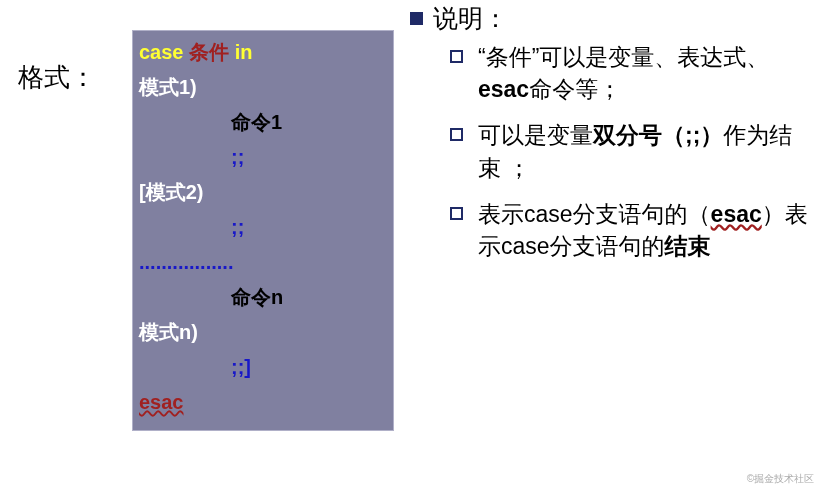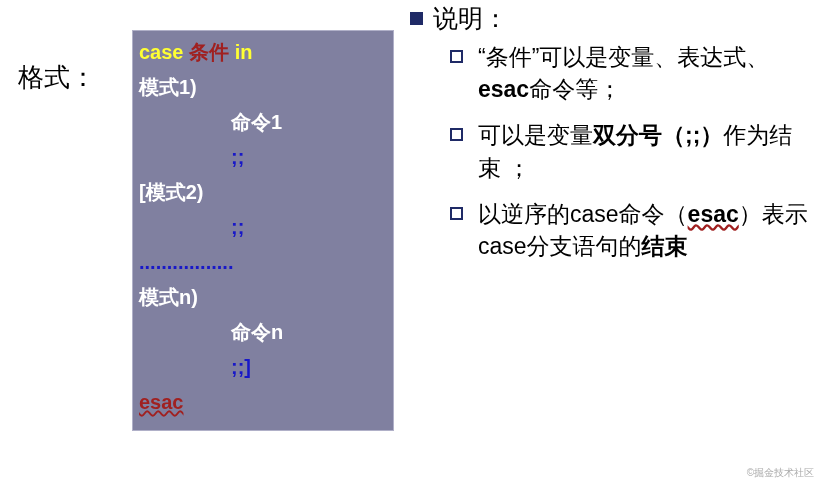--- a/index.html
+++ b/index.html
@@ -39,21 +39,21 @@
     padding: 4px 6px 10px 6px;
     line-height: 1.75;
     font-weight: bold;
     margin-left: 36px;
   }
   .code-line { white-space: pre; }
   .kw-case { color: #ffff33; }
   .kw-cond { color: #a02020; }
   .kw-in  { color: #ffff33; }
   .pat    { color: #ffffff; }
-  .cmd    { color: #ffffff; }
+  .cmd    { color: #000000; }
   .sep    { color: #1818c8; }
   .dots   { color: #1818c8; letter-spacing: 0px; }
   .esac   { color: #a02020; text-decoration: underline wavy #a02020; }
   .ind    { padding-left: 92px; display:inline-block; }
   .right-col {
     flex: 1;
     padding-top: 2px;
     padding-left: 10px;
     padding-right: 12px;
   }
@@ -89,42 +89,42 @@
     width: 13px;
     height: 13px;
     border: 2px solid #1f2a66;
     background: transparent;
   }
   .b { font-weight: bold; }
   .u-wavy { text-decoration: underline wavy #a02020; }
   .watermark {
     position: absolute;
     right: 6px;
-    bottom: 20px;
+    bottom: 14px;
     font-size: 10px;
     color: #aaa;
   }
 </style>
 </head>
 <body>
 
 <div class="layout">
 
   <div class="left-col">
     <div class="format-label">格式：</div>
     <div class="code-box">
       <div class="code-line"><span class="kw-case">case</span><span class="kw-cond"> 条件 </span><span class="kw-in">in</span></div>
       <div class="code-line pat">模式1)</div>
       <div class="code-line"><span class="ind cmd">命令1</span></div>
       <div class="code-line"><span class="ind sep">;;</span></div>
       <div class="code-line pat">[模式2)</div>
       <div class="code-line"><span class="ind sep">;;</span></div>
       <div class="code-line dots">.................</div>
+      <div class="code-line"><span class="ind cmd">命令n</span></div>
       <div class="code-line pat">模式n)</div>
-      <div class="code-line"><span class="ind cmd">命令n</span></div>
       <div class="code-line"><span class="ind sep">;;]</span></div>
       <div class="code-line"><span class="esac">esac</span></div>
     </div>
   </div>
 
   <div class="right-col">
     <div class="section-head">
       <span class="sq-filled"></span>
       <span>说明：</span>
     </div>
@@ -132,20 +132,20 @@
       <li>
         <span class="sq-hollow"></span>
         <span>“条件”可以是变量、表达式、</span><span class="b">esac</span><span>命令等；</span>
       </li>
       <li>
         <span class="sq-hollow"></span>
         <span>可以是变量</span><span class="b">双分号（;;）</span><span>作为结束 ；</span>
       </li>
       <li>
         <span class="sq-hollow"></span>
-        <span>以逆序的case命令（</span><span class="b u-wavy">esac</span><span>）表示case分支语句的</span><span class="b">结束</span>
+        <span>表示case分支语句的（</span><span class="b u-wavy">esac</span><span>）表示case分支语句的</span><span class="b">结束</span>
       </li>
     </ul>
   </div>
 
 </div>
 
 <div class="watermark">©掘金技术社区</div>
 
 </body></html>

